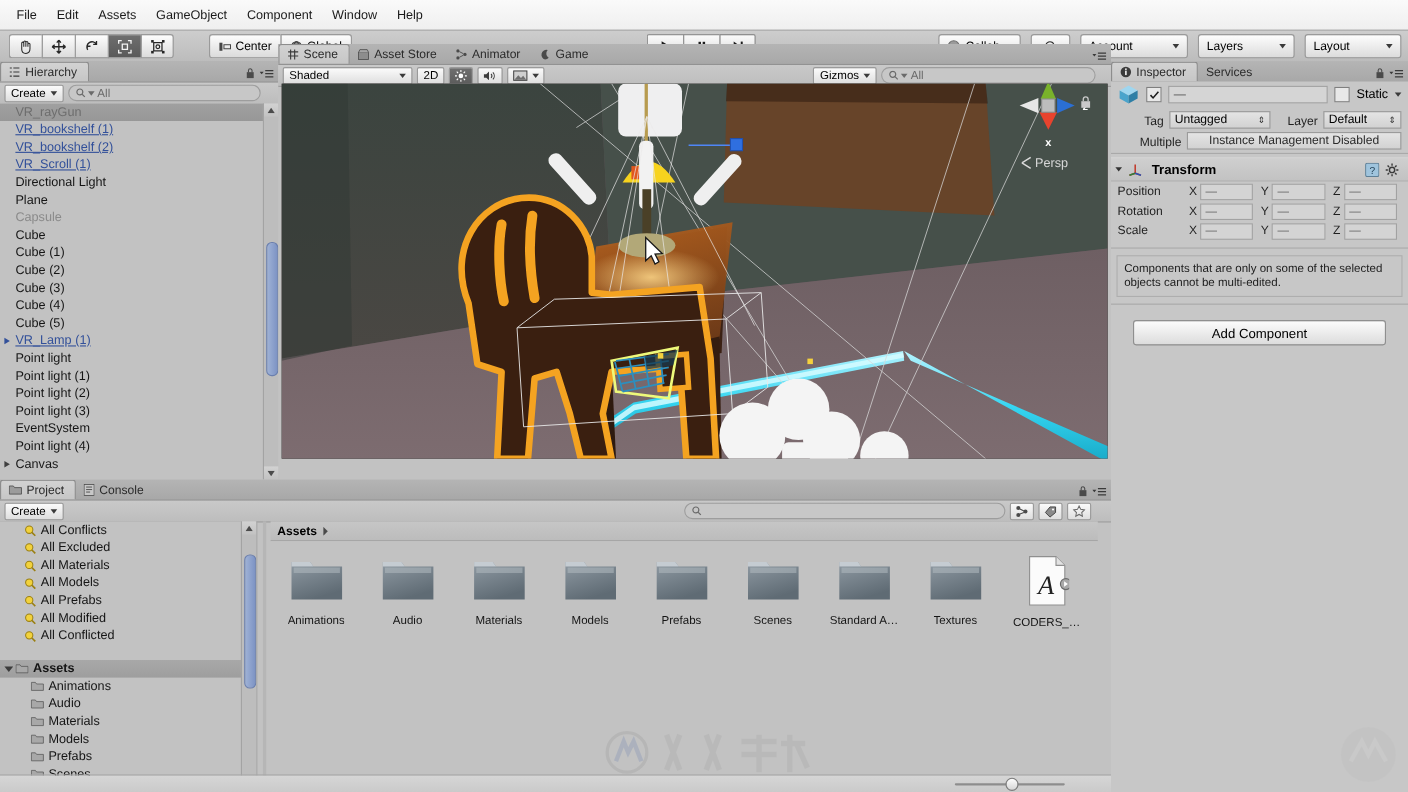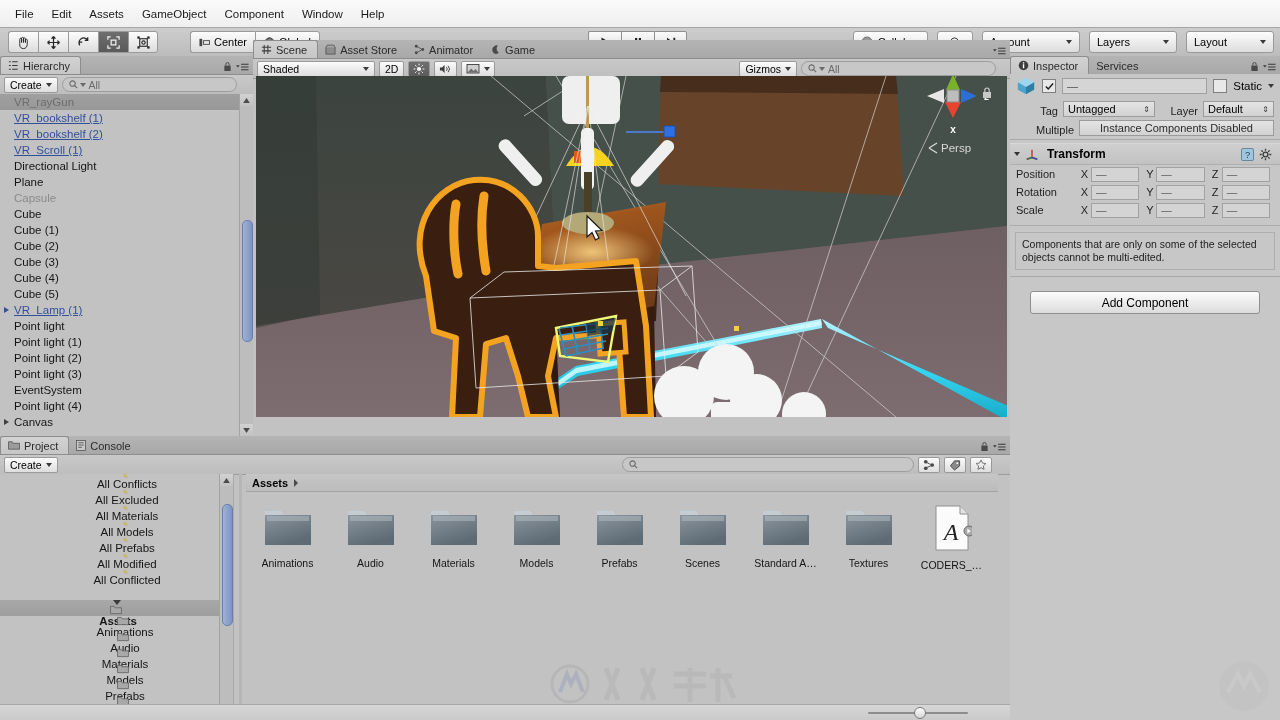--- a/index.html
+++ b/index.html
@@ -129,21 +129,21 @@
   .addcomp{margin:14px auto 0;width:228px;height:21px;
     background:linear-gradient(#fcfcfc,#dcdcdc);border:1px solid #8f8f8f;
     border-radius:3px;display:flex;align-items:center;justify-content:center;
     font-size:12px;cursor:default;text-align:right;}
 
   
   #project{left:0;top:436px;width:1010px;height:284px;}
   .ptree{position:absolute;left:0;top:38px;width:232px;height:246px;
     background:#c2c2c2;overflow:hidden;}
   .prow{height:16px;display:flex;align-items:center;font-size:11.5px;
-    color:#151515;cursor:default;box-sizing:border-box;position:relative;flex-direction:column;}
+    color:#151515;cursor:default;box-sizing:border-box;position:relative;}
   .prow.sel{background:linear-gradient(#a8a8a8,#9e9e9e);font-weight:bold;}
   .prow .tri2{width:0;height:0;border-left:4px solid transparent;
     border-right:4px solid transparent;border-top:5px solid #3c3c3c;
     margin-right:2px;}
   .pcontent{position:absolute;left:246px;top:56px;width:752px;height:228px;
     background:#c2c2c2;}
   .crumb{position:absolute;left:246px;top:38px;width:752px;height:18px;
     background:linear-gradient(#c6c6c6,#bcbcbc);border-bottom:1px solid #a4a4a4;
     display:flex;align-items:center;padding-left:6px;font-size:11px;
     font-weight:bold;box-sizing:border-box;gap:5px;}
@@ -762,21 +762,21 @@
         <span class="ilabel" style="width:38px;text-align:right;">Layer</span>
         <div class="idrop" style="flex:1;">
           <span>Default</span>
           <span style="font-size:8px;color:#333;">⇕</span>
         </div>
       </div>
 
       <div class="irow">
         <span class="ilabel" style="width:58px;text-align:right;">Multiple</span>
         <div class="idrop" style="flex:1;justify-content:center;color:#2b2b2b;">
-          <span>Instance Components Disabled</span>
+          <span>Instance Management Disabled</span>
         </div>
       </div>
 
       <div class="sep"></div>
 
       <div class="comphead">
         <span class="caret" style="border-top-color:#333;"></span>
         <svg width="14" height="14" viewBox="0 0 16 16">
           <path d="M8 12 L2 14 M8 12 L14 14 M8 12 L8 3" stroke="#c0392b" stroke-width="1.6" fill="none"></path>
           <path d="M8 12 L2 14" stroke="#2f7f3c" stroke-width="1.6"></path>

